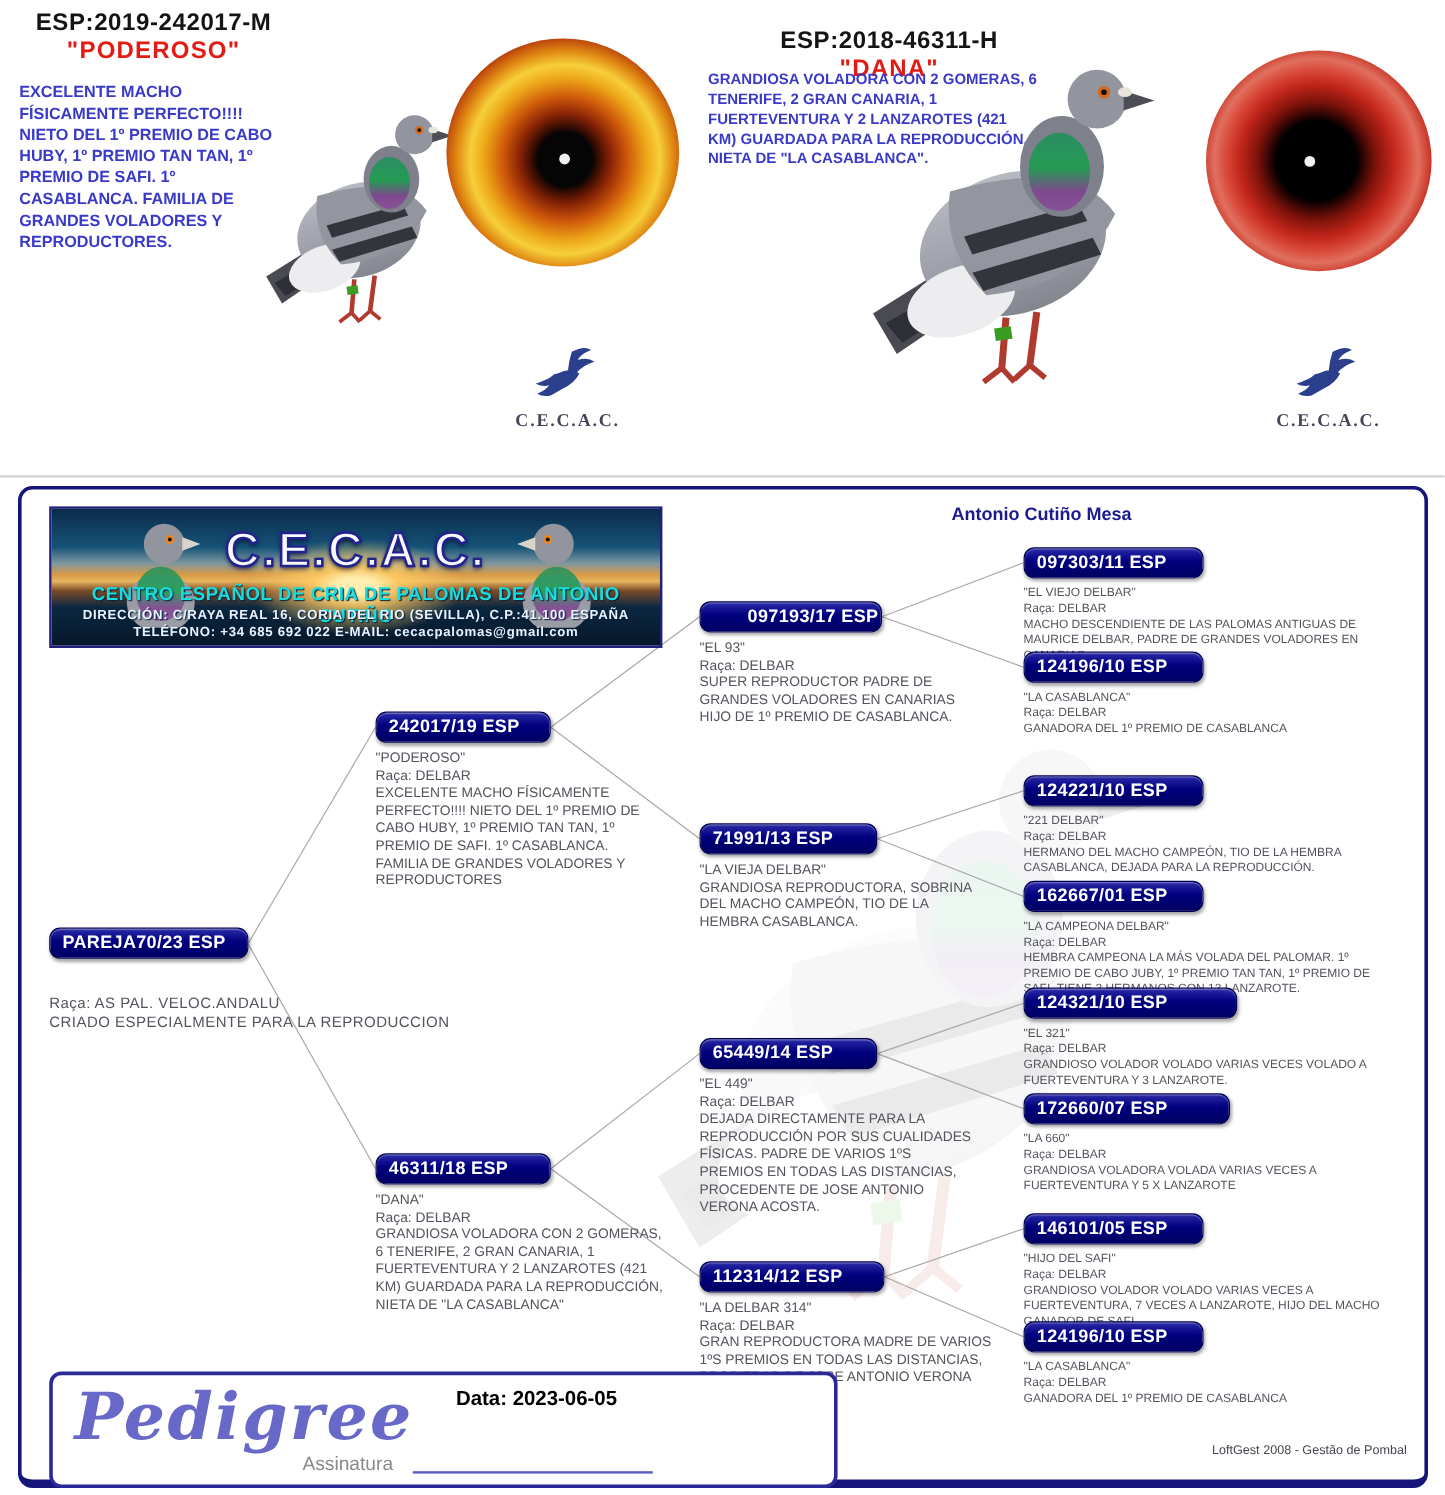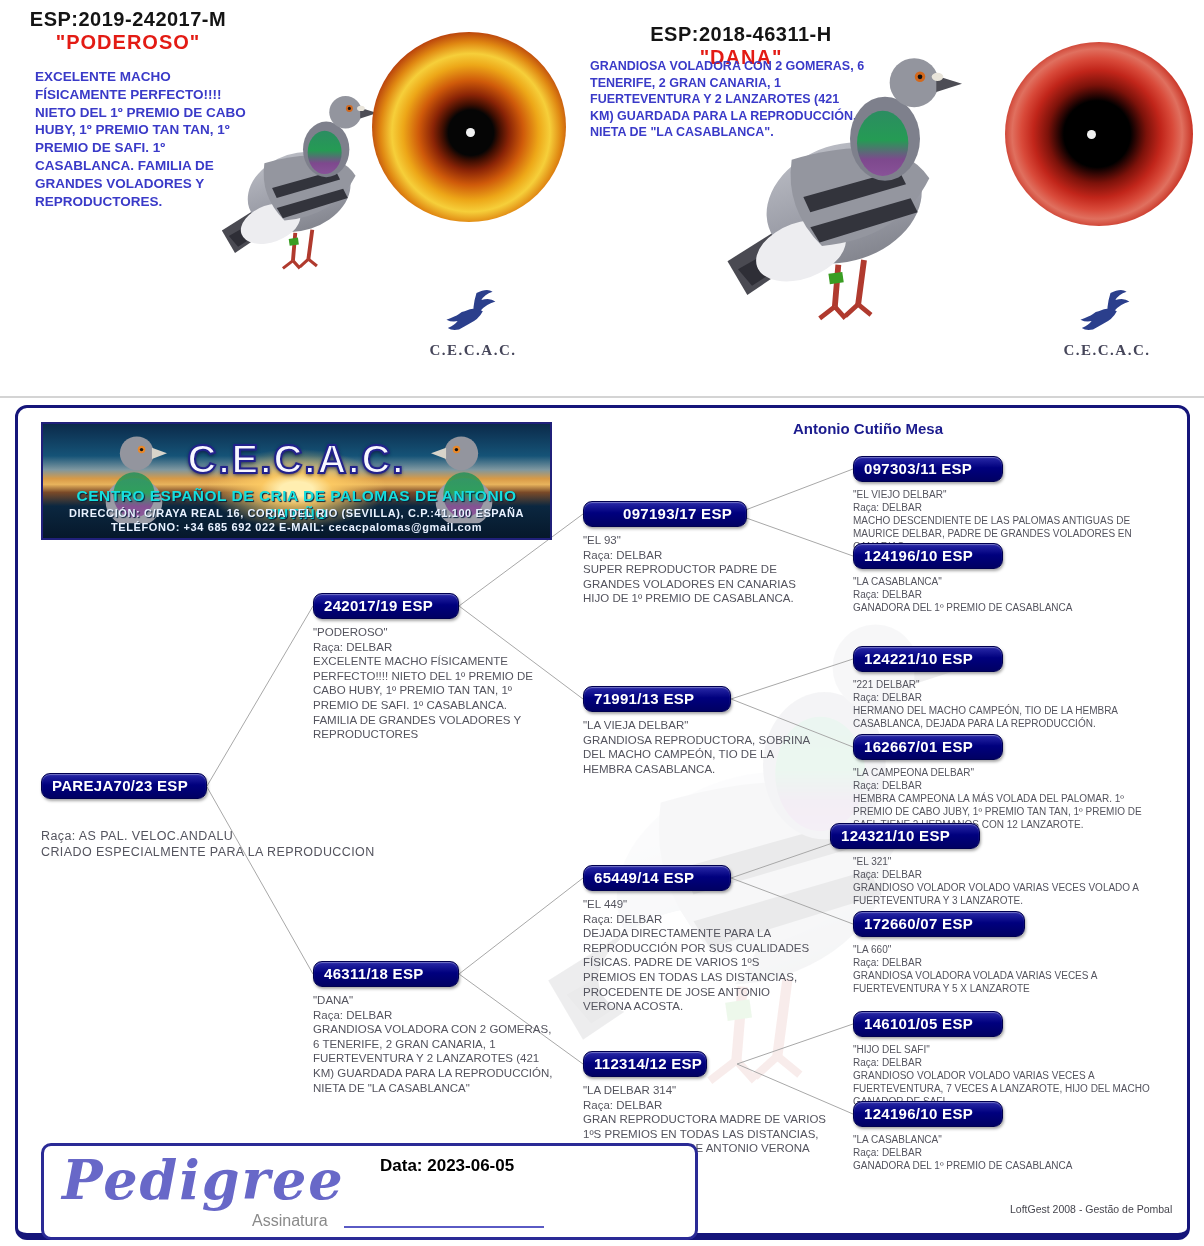--- a/index.html
+++ b/index.html
@@ -4,21 +4,21 @@
 <style>
   * { margin:0; padding:0; box-sizing:border-box; }
   html,body { background:#ffffff; }
   body { font-family:"Liberation Sans", sans-serif; width:1204px; height:1246px; position:relative; overflow:hidden; }
   .abs { position:absolute; }
 
   
   .ring-title { font-size:20px; font-weight:bold; color:#141414; text-align:center; letter-spacing:.5px; }
   .bird-name  { font-size:20px; font-weight:bold; color:#e31b14; text-align:center; letter-spacing:1px; }
   .bird-desc  { font-weight:bold; color:#3a3ac8; white-space:pre-line; line-height:1.32; }
-  .desc-left  { font-size:13.5px;margin-left:19px; }
+  .desc-left  { font-size:13.5px; }
   .desc-right { font-size:12.5px; }
 
   .eye { border-radius:50%; }
   .eye-left {
     background: radial-gradient(circle at 51% 53%,
       #050505 0 16%, #3d0e02 20%, #8a2406 27%, #cf5a0a 37%,
       #eda718 48%, #f6cf3a 56%, #e08812 64%, #b8400c 72%,
       #8f2a08 78%, #ffffff 85%, #ffffff 93%, rgba(255,255,255,0) 100%);
   }
   .eye-right {
@@ -238,35 +238,35 @@
   <div class="pill" style="left:295px; top:185px; width:146px;">242017/19 ESP</div>
   <div class="nbody nb-md" style="left:295px; top:217px; width:232px;">"PODEROSO"
 Raça: DELBAR
 EXCELENTE MACHO FÍSICAMENTE PERFECTO!!!! NIETO DEL 1º PREMIO DE CABO HUBY, 1º PREMIO TAN TAN, 1º PREMIO DE SAFI.  1º  CASABLANCA. FAMILIA DE GRANDES VOLADORES Y REPRODUCTORES</div>
 
   <div class="pill" style="left:295px; top:553px; width:146px;">46311/18 ESP</div>
   <div class="nbody nb-md" style="left:295px; top:585px; width:240px;">"DANA"
 Raça: DELBAR
 GRANDIOSA VOLADORA CON 2 GOMERAS, 6 TENERIFE, 2 GRAN CANARIA, 1 FUERTEVENTURA Y 2 LANZAROTES (421 KM) GUARDADA PARA LA REPRODUCCIÓN, NIETA DE "LA CASABLANCA"</div>
 
-  <div class="pill" style="left:565px; top:93px; width:164px;padding-left:39px;">097193/17 ESP</div>
+  <div class="pill" style="left:565px; top:93px; width:152px;padding-left:39px;">097193/17 ESP</div>
   <div class="nbody nb-md" style="left:565px; top:125px; width:238px;">"EL 93"
 Raça: DELBAR
 SUPER REPRODUCTOR PADRE DE GRANDES VOLADORES EN CANARIAS HIJO DE 1º PREMIO DE CASABLANCA.</div>
 
   <div class="pill" style="left:565px; top:278px; width:148px;">71991/13 ESP</div>
   <div class="nbody nb-md" style="left:565px; top:310px; width:235px;">"LA VIEJA DELBAR"
 GRANDIOSA REPRODUCTORA, SOBRINA DEL MACHO CAMPEÓN, TIO DE LA HEMBRA CASABLANCA.</div>
 
   <div class="pill" style="left:565px; top:457px; width:148px;">65449/14 ESP</div>
   <div class="nbody nb-md" style="left:565px; top:489px; width:230px;">"EL 449"
 Raça: DELBAR
 DEJADA DIRECTAMENTE PARA LA REPRODUCCIÓN POR SUS CUALIDADES FÍSICAS. PADRE DE VARIOS 1ºS PREMIOS EN TODAS LAS DISTANCIAS, PROCEDENTE DE JOSE ANTONIO VERONA ACOSTA.</div>
 
-  <div class="pill" style="left:565px; top:643px; width:124px;">112314/12 ESP</div>
+  <div class="pill" style="left:565px; top:643px; width:154px;">112314/12 ESP</div>
   <div class="nbody nb-md" style="left:565px; top:675px; width:248px;">"LA DELBAR 314"
 Raça: DELBAR
 GRAN REPRODUCTORA MADRE DE VARIOS 1ºS PREMIOS EN TODAS LAS DISTANCIAS, PROPIEDAD DE JOSE ANTONIO VERONA ACOSTA</div>
 
   <div class="pill" style="left:835px; top:48px; width:150px;">097303/11 ESP</div>
   <div class="nbody nb-sm" style="left:835px; top:80px; width:305px;">"EL VIEJO DELBAR"
 Raça: DELBAR
 MACHO DESCENDIENTE DE LAS PALOMAS ANTIGUAS DE MAURICE DELBAR, PADRE DE GRANDES VOLADORES EN CANARIAS</div>
 
   <div class="pill" style="left:835px; top:135px; width:150px;">124196/10 ESP</div>
@@ -277,21 +277,21 @@
   <div class="pill" style="left:835px; top:238px; width:150px;">124221/10 ESP</div>
   <div class="nbody nb-sm" style="left:835px; top:270px; width:305px;">"221 DELBAR"
 Raça: DELBAR
 HERMANO DEL MACHO CAMPEÓN, TIO DE LA HEMBRA CASABLANCA, DEJADA PARA LA REPRODUCCIÓN.</div>
 
   <div class="pill" style="left:835px; top:326px; width:150px;">162667/01 ESP</div>
   <div class="nbody nb-sm" style="left:835px; top:358px; width:310px;">"LA CAMPEONA DELBAR"
 Raça: DELBAR
 HEMBRA CAMPEONA LA MÁS VOLADA DEL PALOMAR. 1º PREMIO DE CABO JUBY, 1º PREMIO TAN TAN, 1º PREMIO DE SAFI. TIENE 2 HERMANOS CON 12 LANZAROTE.</div>
 
-  <div class="pill" style="left:812px; top:415px; width:150px;">124321/10 ESP</div>
+  <div class="pill" style="left:835px; top:415px; width:178px;">124321/10 ESP</div>
   <div class="nbody nb-sm" style="left:835px; top:447px; width:305px;">"EL 321"
 Raça: DELBAR
 GRANDIOSO VOLADOR  VOLADO VARIAS VECES  VOLADO A FUERTEVENTURA Y 3 LANZAROTE.</div>
 
   <div class="pill" style="left:835px; top:503px; width:172px;">172660/07 ESP</div>
   <div class="nbody nb-sm" style="left:835px; top:535px; width:305px;">"LA 660"
 Raça: DELBAR
 GRANDIOSA VOLADORA VOLADA  VARIAS VECES A FUERTEVENTURA Y 5 X LANZAROTE</div>
 
   <div class="pill" style="left:835px; top:603px; width:150px;">146101/05 ESP</div>

